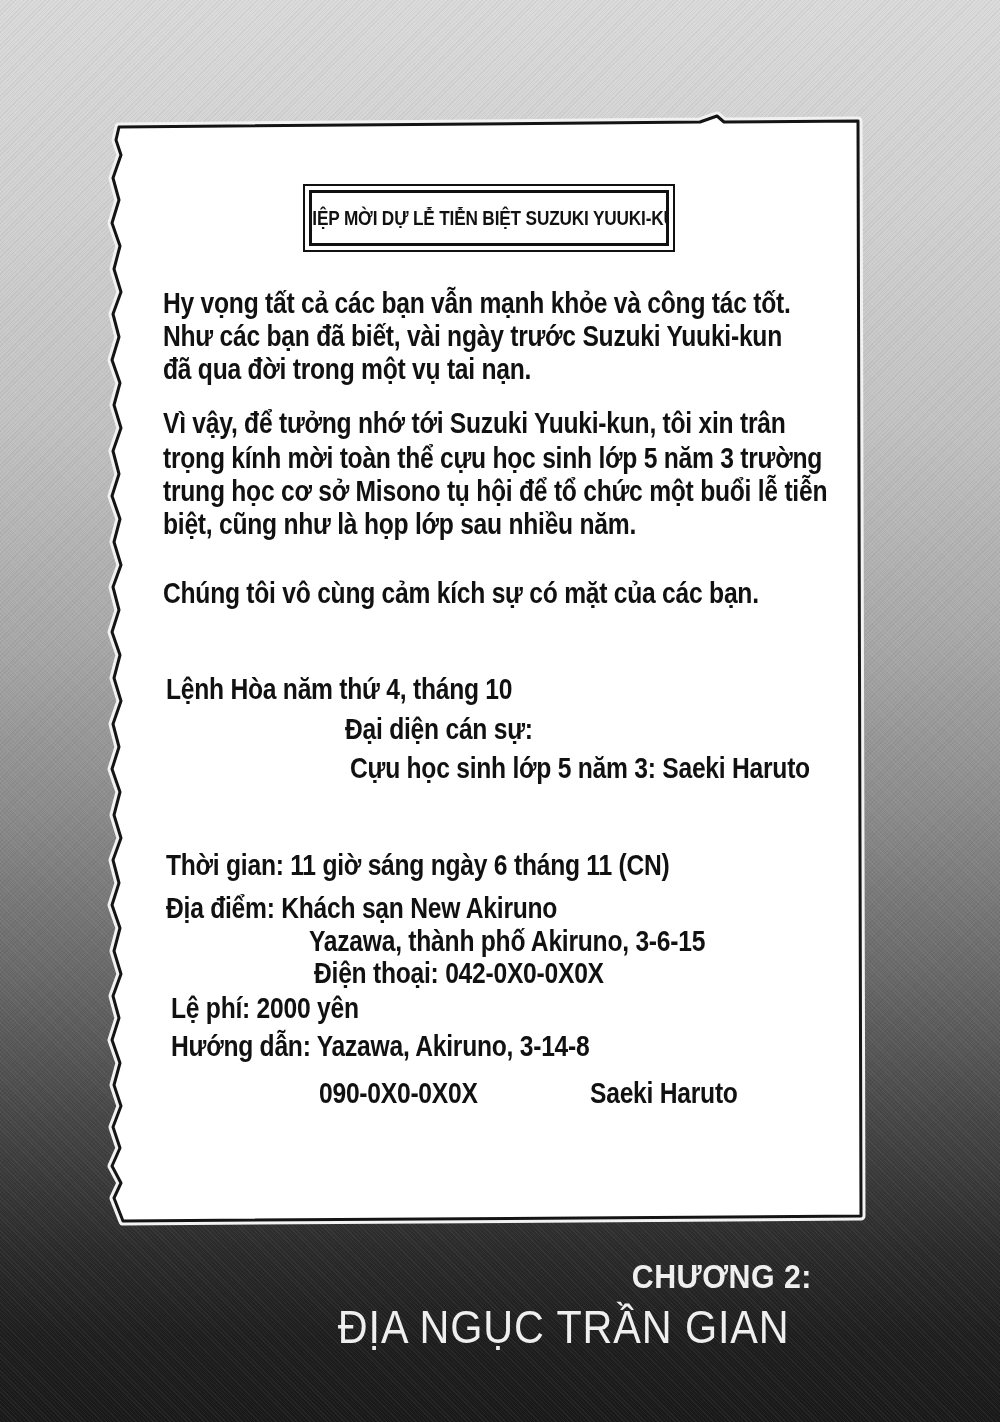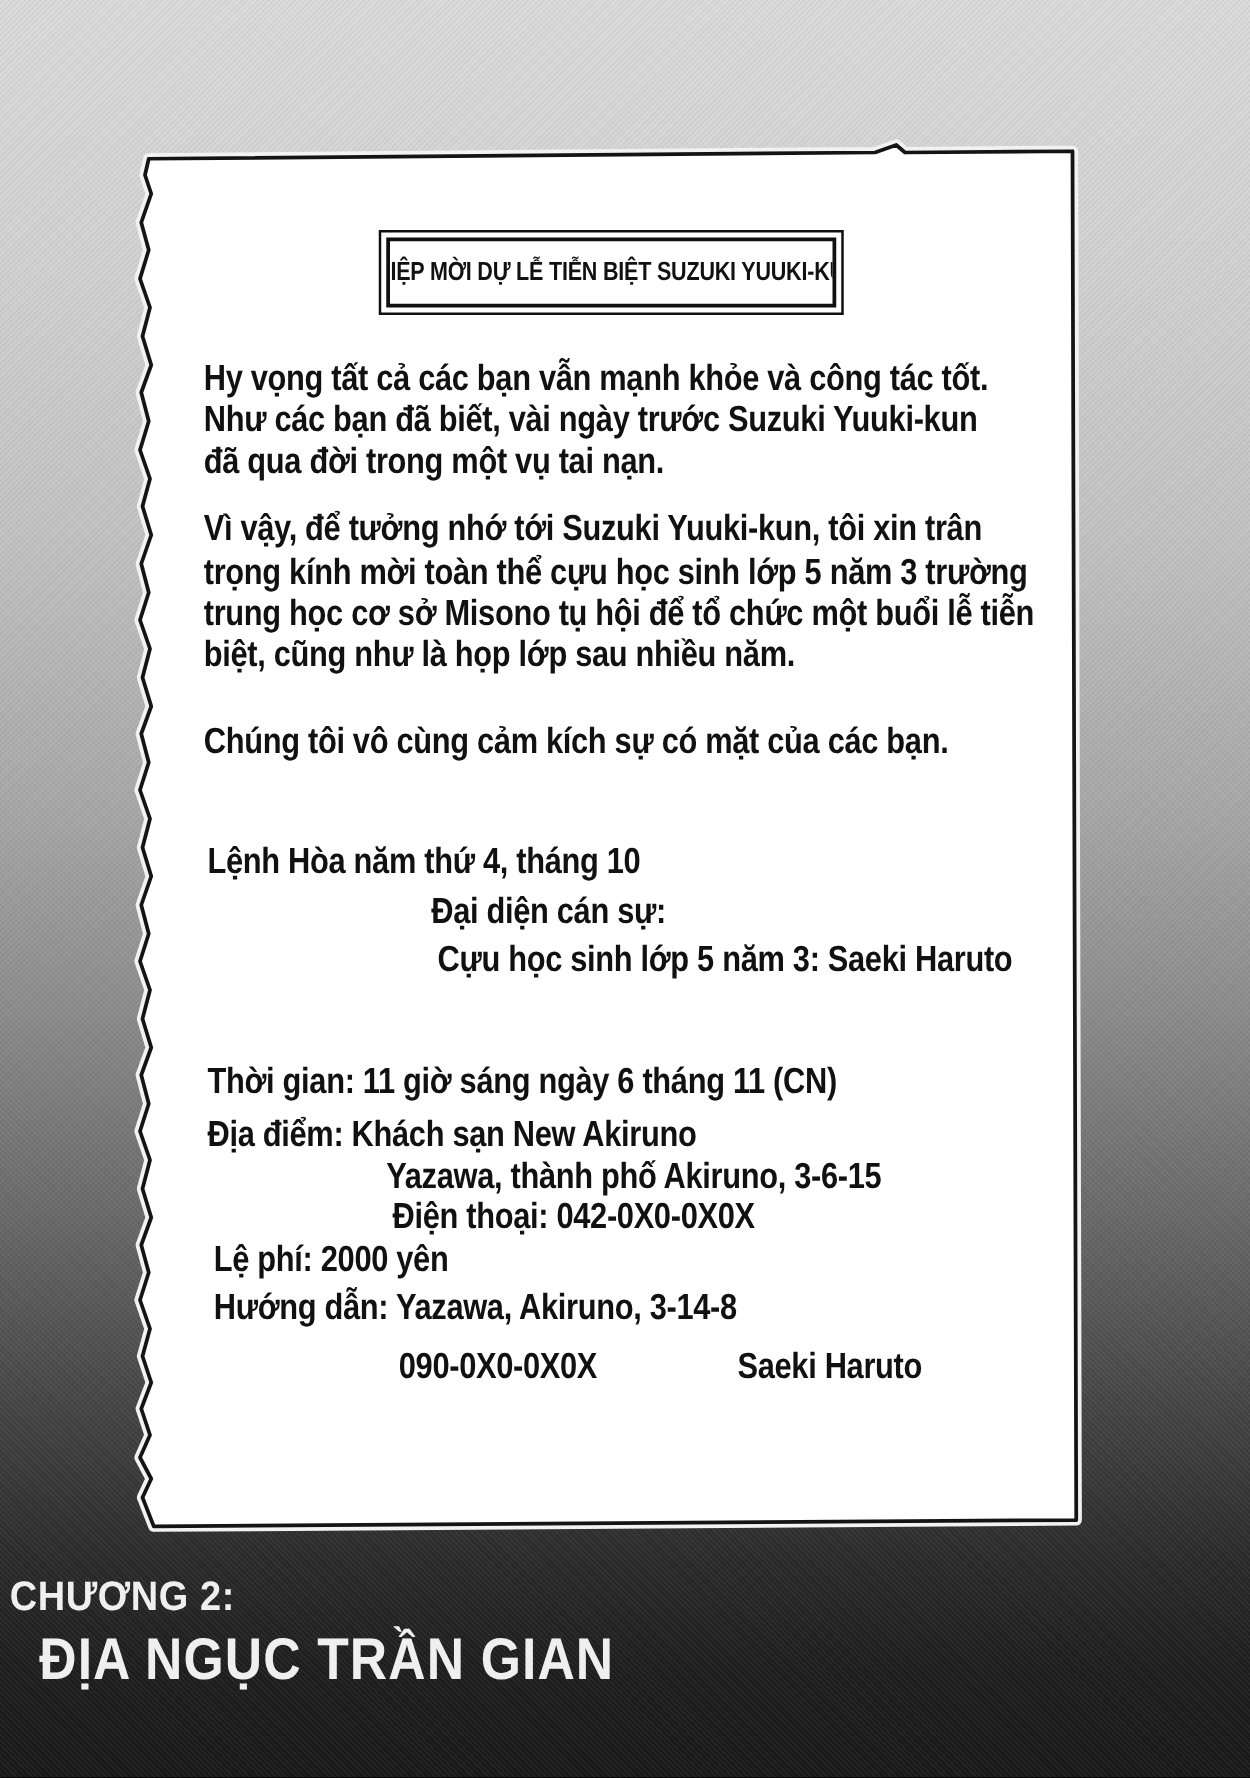--- a/index.html
+++ b/index.html
@@ -26,29 +26,29 @@
   }
   .titlebox-inner{
     position:absolute;inset:4px;border:3px solid #101010;
     display:flex;align-items:center;justify-content:center;overflow:hidden;
   }
   .titlebox-text{
     font-weight:700;font-size:21px;white-space:nowrap;letter-spacing:-.2px;
     transform:scaleX(.82);transform-origin:50% 50%;color:var(--ink,#111);
   }
   .chapter{
-    position:absolute;left:0;top:1258px;width:820px;text-align:left;
+    position:absolute;left:0;top:1258px;width:820px;text-align:right;
     color:var(--chapter,#efefef);
   }
   .chapter-label{
     font-weight:700;font-size:33px;letter-spacing:.5px;
     display:inline-block;transform:scaleX(.92);transform-origin:50% 50%;
   }
   .chapter-title{
-    margin-top:3px;font-weight:700;font-size:47px;letter-spacing:1px;
+    margin-top:3px;font-weight:400;font-size:47px;letter-spacing:1px;
     display:block;
   }
   .chapter-title>span{display:inline-block;transform:scaleX(.88);transform-origin:50% 50%;}
 </style>
 </head>
 <body>
 
 <div class="stage">
 
   <svg class="paper-svg" viewBox="0 0 1000 1422" xmlns="http://www.w3.org/2000/svg">

